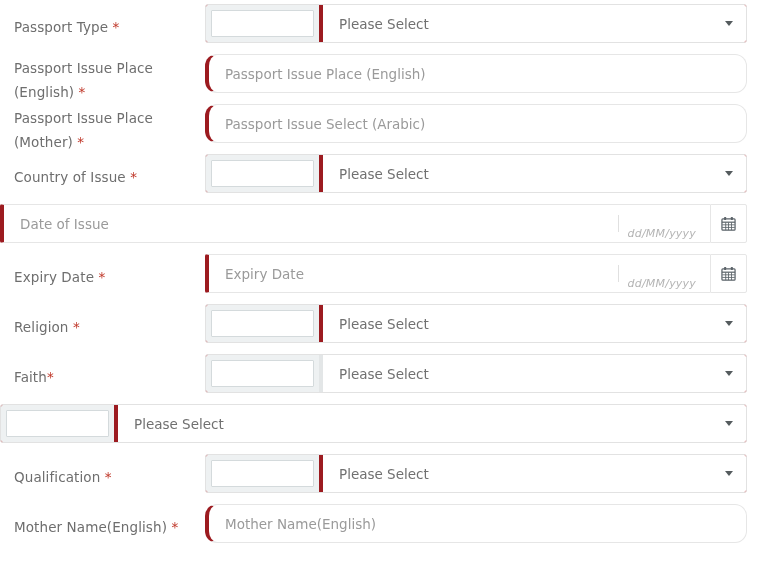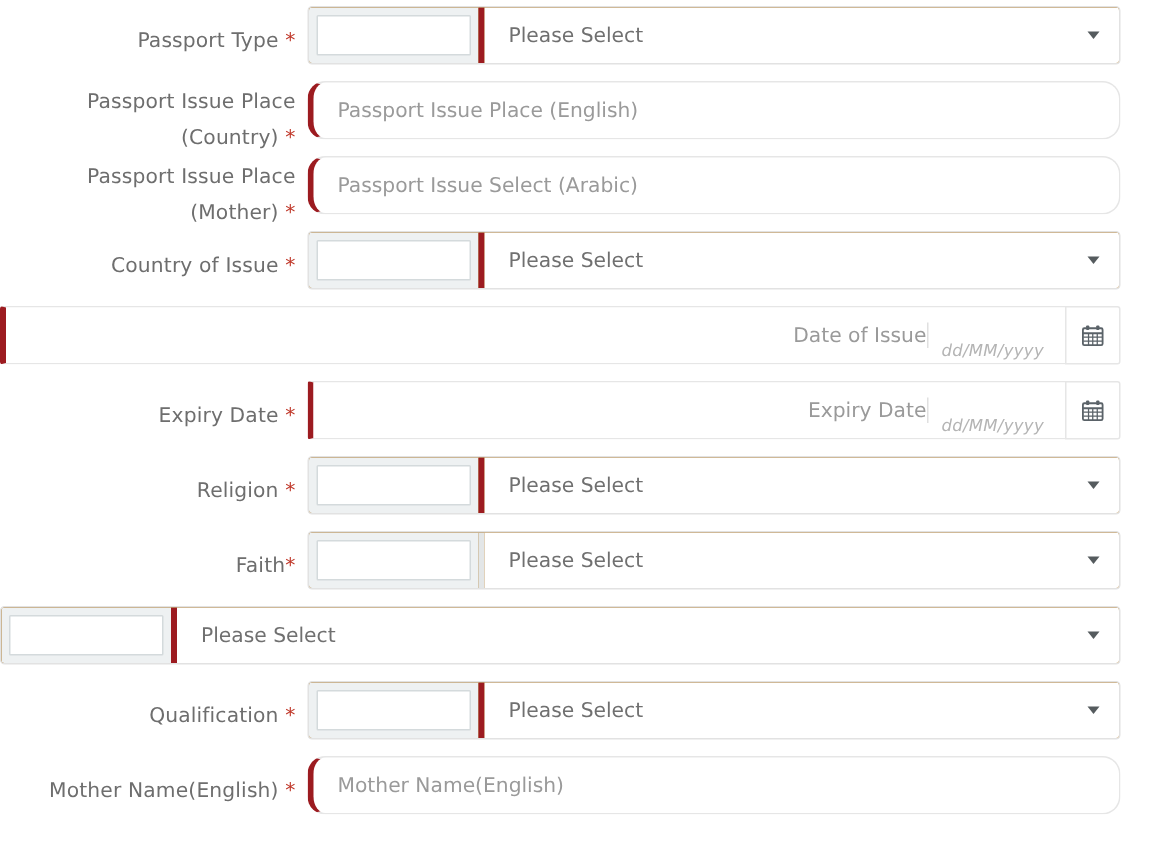--- a/index.html
+++ b/index.html
@@ -10,21 +10,20 @@
     width: 782px;
     height: 569px;
     background: #ffffff;
     font-family: "DejaVu Sans", "Liberation Sans", sans-serif;
     overflow: hidden;
   }
 
   .form {
     width: 782px;
     padding: 0;
-    text-align: right;
   }
 
   .row {
     display: flex;
     align-items: flex-start;
     height: 50px;
     box-sizing: border-box;
   }
 
   
@@ -56,21 +55,21 @@
     padding-top: 4px;
     padding-right: 35px;
     position: relative;
   }
 
   
   .combo {
     display: flex;
     align-items: stretch;
     height: 39px;
-    background: #a16207;
+    background: #b91c1c;
     border: 1px solid #e2e2e2;
     border-radius: 3px;
     box-sizing: border-box;
     overflow: hidden;
   }
   .combo-box {
     width: 113px;
     flex: 0 0 113px;
     background: #eef1f2;
     box-sizing: border-box;
@@ -197,21 +196,21 @@
           </div>
           <div class="combo-bar"></div>
           <div class="combo-text">Please Select</div>
           <div class="combo-arrow">
             <span class="caret"></span>
           </div>
         </div>
       </div>
     </div>
     <div class="row">
-      <label class="label-cell two-line"><span>Passport Issue Place</span><br><span>(Country) </span><span class="req">*</span></label>
+      <label class="label-cell two-line"><span>Passport Issue Place</span><br><span>(English) </span><span class="req">*</span></label>
       <div class="field-cell">
         <div class="textfield">
           <span class="ph">Passport Issue Place (English)</span>
         </div>
       </div>
     </div>
     <div class="row">
       <label class="label-cell two-line"><span>Passport Issue Place</span><br><span>(Mother) </span><span class="req">*</span></label>
       <div class="field-cell">
         <div class="textfield">

